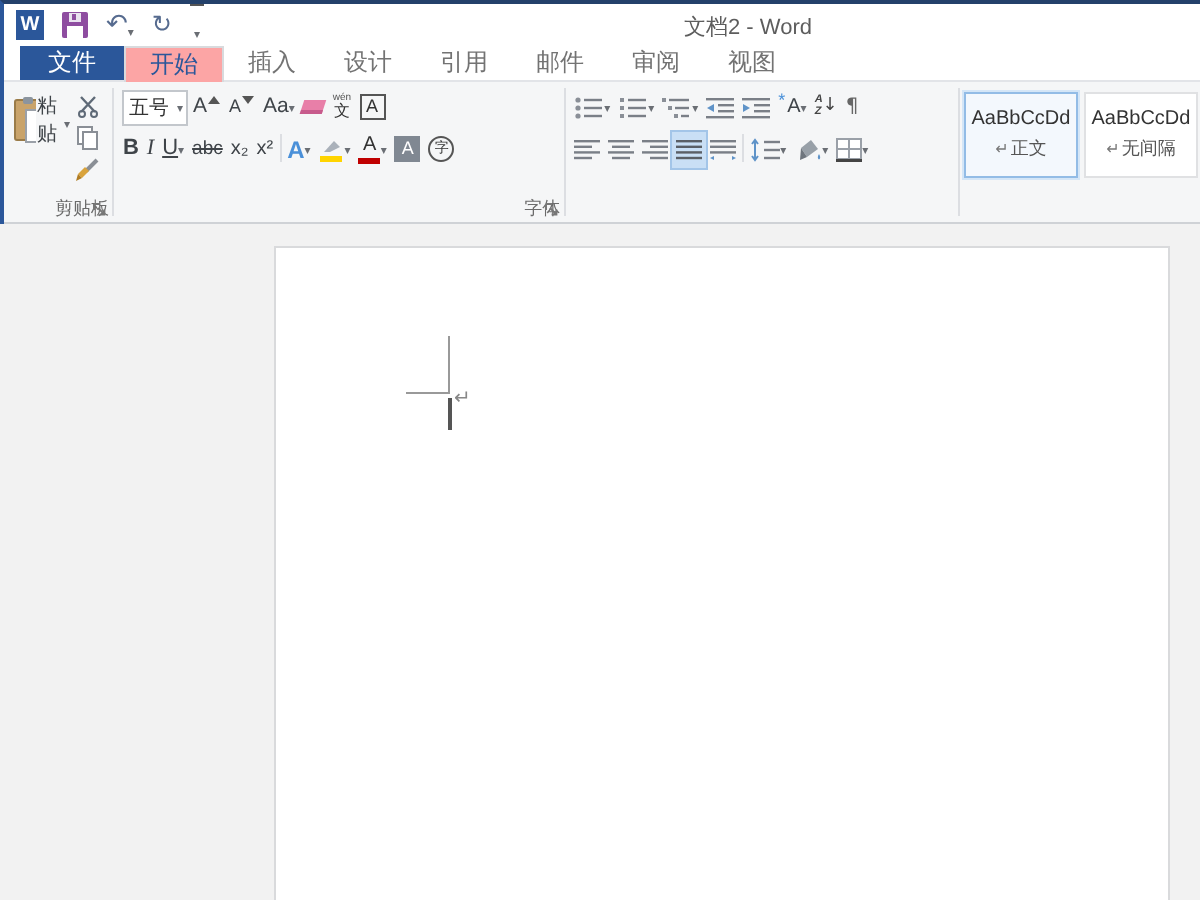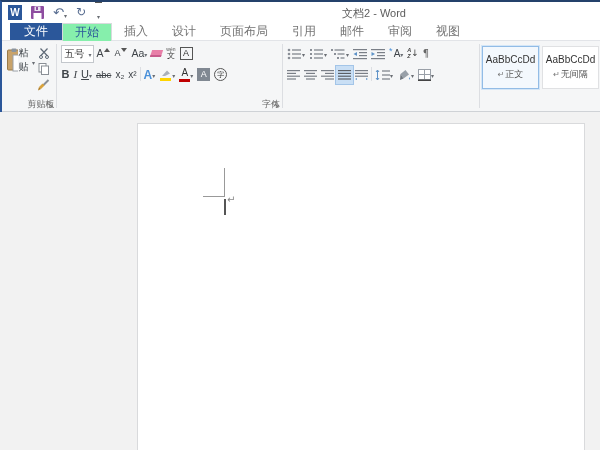--- a/index.html
+++ b/index.html
@@ -18,21 +18,21 @@
   .redo-g{font-size:12px;line-height:12px}
   .dd{display:inline-block}
   .dd::after{content:"▾";font-size:6px;color:#6a6e74;font-family:"DejaVu Sans",sans-serif;line-height:1}
   .qmore{display:inline-flex;flex-direction:column;align-items:center}
   .qmore i{display:block;width:7px;border-top:1px solid #555;margin-bottom:1px}
 
   
   .tabrow{height:19px;background:#fff;display:flex;align-items:center;padding-left:8px;border-bottom:1px solid #e2e4e8}
   .tab{display:flex;align-items:center;padding:0 12px;font-size:12px;color:#737373;cursor:default}
   .tab.file{background:#2b579a;color:#fff;padding:0 14px}
-  .tab.active{background:#86efac;border:1px solid #d8dadd;border-bottom:none;color:#2b579a;margin-bottom:-1px}
+  .tab.active{background:#fca5a5;border:1px solid #d8dadd;border-bottom:none;color:#2b579a;margin-bottom:-1px}
 
   
   .ribbon{height:71px;background:#f5f6f7;border-bottom:1px solid #cfd2d6;display:flex;padding:1px 0 0 2px}
   .grp{display:flex;flex-direction:column;padding:1px 1px 0}
   .grp-body{flex:1;display:flex}
   .grp-foot{height:14px;display:flex;align-items:center;justify-content:flex-end;font-size:9px;color:#6b6b6b;position:relative}
   .grp-foot .launch{position:absolute;right:0;bottom:2px;line-height:0}
   .vsep{width:1px;background:#dcdee2;margin:2px 1px 3px}
   .ib{height:18px;display:inline-flex;align-items:center;justify-content:center;padding:0 2px;
     font-size:10.5px;color:#3f4449;line-height:1;cursor:default}
@@ -128,21 +128,20 @@
         <span class="dd"></span>
       </span>
       <span class="title">文档2 - Word</span>
     </div>
 
     <div class="tabrow">
       <div class="tab file">文件</div>
       <div class="tab active">开始</div>
       <div class="tab">插入</div>
       <div class="tab">设计</div>
-      <div class="tab">页面布局</div>
       <div class="tab">引用</div>
       <div class="tab">邮件</div>
       <div class="tab">审阅</div>
       <div class="tab">视图</div>
     </div>
 
     <div class="ribbon">
 
       <div class="grp" style="width:52px">
         <div class="grp-body clip-body">

